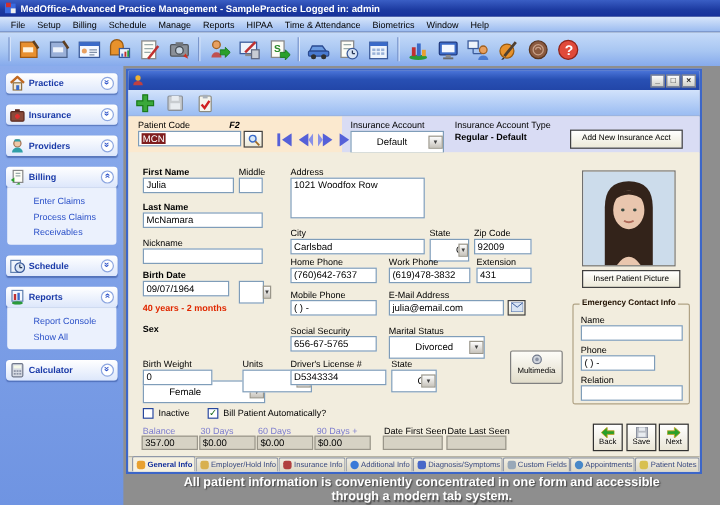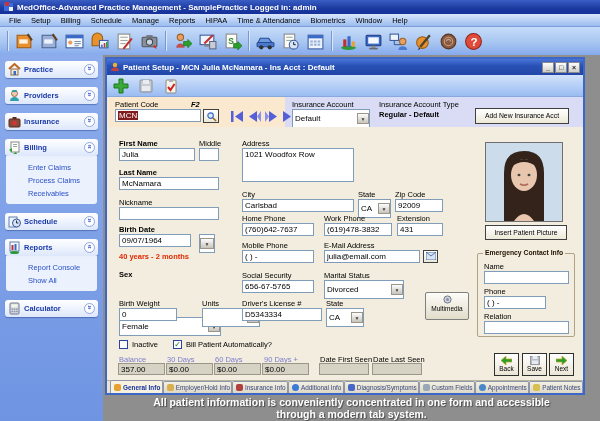--- a/index.html
+++ b/index.html
@@ -58,21 +58,21 @@
   .w-form { position:absolute; left:0; top:68px; width:476px; height:253px; background:#f2edde; }
 
   .lbl { position:absolute; font-size:7.5px; white-space:nowrap; }
   .lbl.b { font-weight:bold; }
   .lbl.red { color:#e02800; font-weight:bold; }
   .lbl.bal { color:#7c7cce; }
   .inp { position:absolute; background:#fff; border:1px solid #7f9db9; font-size:8px; padding:1px 2px;
          height:13px; overflow:hidden; white-space:nowrap; }
   .inp.area { height:34px; white-space:normal; }
   .inp.ro { background:#d6d2c4; border:1px solid #9a968a; }
-  .dd { position:absolute; background:#fff; border:1px solid #7f9db9; height:19px; font-size:8px; display:flex; align-items:center; }
+  .dd { position:absolute; background:#fff; border:1px solid #7f9db9; height:19px; font-size:8px; display:flex; align-items:center;padding-left:19px; }
   .dd .v { flex:1; padding:0 2px; overflow:hidden; white-space:nowrap; }
   .dd .btn { width:12px; height:11px; background:linear-gradient(180deg,#fdfdfd,#c8c4bc); border:1px solid #9a968a;
              font-size:5px; line-height:10px; text-align:center; color:#404040; }
   .cb { position:absolute; width:9px; height:9px; background:#fff; border:1px solid #28479c; font-size:8px; line-height:8px;
         text-align:center; color:#1a6a1a; font-weight:bold; }
   .pbtn { position:absolute; background:linear-gradient(180deg,#ffffff,#ece9d8); border:1px solid #404040; font-size:6.8px;
           text-align:center; cursor:pointer; }
   .navgrp { position:absolute; display:flex; gap:4px; }
   .nav { width:13px; height:11px; }
 
@@ -290,38 +290,38 @@
             </svg>
           <span class="lab">Practice</span>
           <span class="sb-chev down"><span>»</span></span>
         </div>
       </div>
 
 
       <div class="sb-sec">
         <div class="sb-head">
           <svg width="13" height="13" viewBox="0 0 13 13">
-              <circle cx="6.5" cy="4.5" r="3" fill="#f0c8a8" stroke="#a07050"></circle>
-              <rect x="4" y="1" width="5" height="2" rx="1" fill="#30a0a8"></rect>
-              <path d="M2 12 a4.5 4 0 0 1 9 0 z" fill="#30a0a8"></path>
-            </svg>
-          <span class="lab">Providers</span>
-          <span class="sb-chev down"><span>»</span></span>
-        </div>
-      </div>
-
-      <div class="sb-sec">
-        <div class="sb-head">
-          <svg width="13" height="13" viewBox="0 0 13 13">
               <rect x="1" y="4" width="11" height="8" rx="1" fill="#8a4a3a" stroke="#5a2a20"></rect>
               <rect x="4.5" y="2" width="4" height="2" fill="#5a2a20"></rect>
               <rect x="5.5" y="6" width="2" height="4" fill="#e03030"></rect>
               <rect x="4.5" y="7" width="4" height="2" fill="#e03030"></rect>
             </svg>
           <span class="lab">Insurance</span>
+          <span class="sb-chev down"><span>»</span></span>
+        </div>
+      </div>
+
+      <div class="sb-sec">
+        <div class="sb-head">
+          <svg width="13" height="13" viewBox="0 0 13 13">
+              <circle cx="6.5" cy="4.5" r="3" fill="#f0c8a8" stroke="#a07050"></circle>
+              <rect x="4" y="1" width="5" height="2" rx="1" fill="#30a0a8"></rect>
+              <path d="M2 12 a4.5 4 0 0 1 9 0 z" fill="#30a0a8"></path>
+            </svg>
+          <span class="lab">Providers</span>
           <span class="sb-chev down"><span>»</span></span>
         </div>
       </div>
 
       <div class="sb-sec">
         <div class="sb-head">
           <svg width="13" height="13" viewBox="0 0 13 13">
               <rect x="3" y="1" width="8" height="10" fill="#fdfdf6" stroke="#888"></rect>
               <line x1="5" y1="3.5" x2="9" y2="3.5" stroke="#9aa"></line>
               <line x1="5" y1="5.5" x2="9" y2="5.5" stroke="#9aa"></line>
@@ -391,21 +391,20 @@
 
     <div class="mdi">
 
       <div class="win">
 
         <div class="w-titlebar">
           <svg width="10" height="10" viewBox="0 0 10 10">
               <circle cx="5" cy="3" r="2.2" fill="#f0b030"></circle>
               <path d="M1 9 a4 3.5 0 0 1 8 0 z" fill="#c04040"></path>
             </svg>
-          <span>Patient Setup -  MCN  Julia McNamara - Ins Acct : Default</span>
           <span class="w-ctl">
             <span class="w-btn">_</span>
             <span class="w-btn">□</span>
             <span class="w-btn">×</span>
           </span>
         </div>
 
         <div class="w-toolbar">
           <span class="wt-btn">
               <svg width="16" height="16" viewBox="0 0 16 16">

